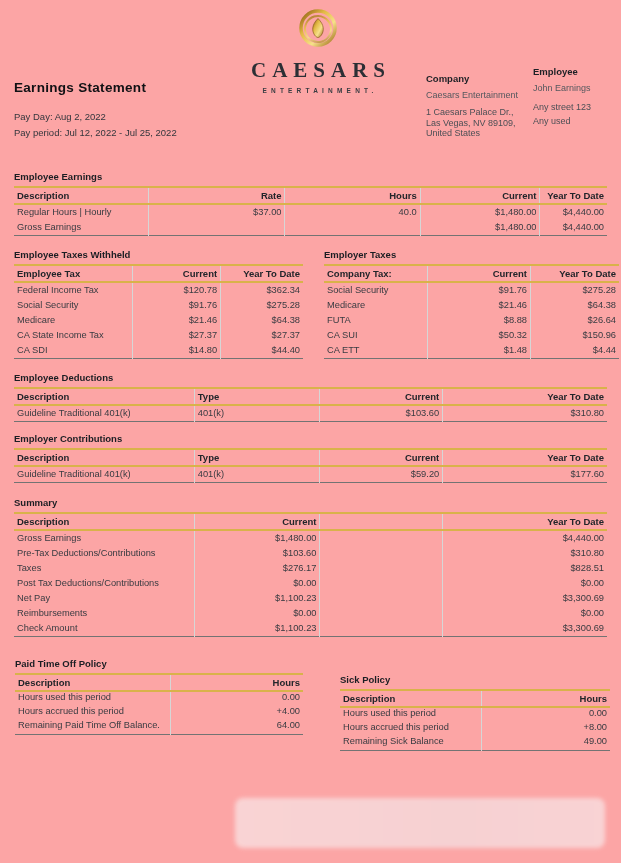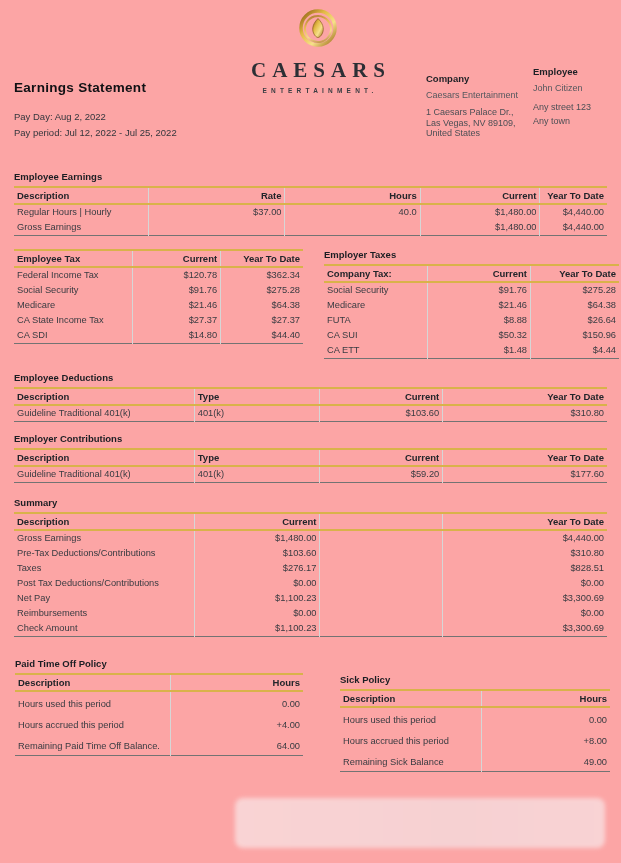--- a/index.html
+++ b/index.html
@@ -47,21 +47,21 @@
   .t .l { text-align:left; }
 
   .sec-earnings      { left:14px;  top:171px; width:593px; }
   .sec-emp-taxes     { left:14px;  top:249px; width:289px; }
   .sec-er-taxes      { left:324px; top:249px; width:295px; }
   .sec-deductions    { left:14px;  top:372px; width:593px; }
   .sec-contrib       { left:14px;  top:433px; width:593px; }
   .sec-summary       { left:14px;  top:497px; width:593px; }
   .sec-pto           { left:15px;  top:658px; width:288px; }
   .sec-sick          { left:340px; top:658px; width:270px;margin-top:16px; }
-  .sec-pto .t td, .sec-sick .t td { padding-top:7px; padding-bottom:3px; }
+  .sec-pto .t td, .sec-sick .t td { padding-top:0; padding-bottom:3px; }
 
   .scan-artifact {
     left:235px; top:798px; width:370px; height:50px; border-radius:8px;
     background:linear-gradient(90deg,#f8fafb,#f2f5f8 60%,#f7f9fb);
     filter:blur(2px); opacity:.55;
   }
 </style>
 </head>
 <body>
 
@@ -94,23 +94,23 @@
   <div class="abs addr-block company-block">
     <div class="blk-label">Company</div>
     <div class="blk-name">Caesars Entertainment</div>
     <div>1 Caesars Palace Dr.,</div>
     <div>Las Vegas, NV 89109,</div>
     <div>United States</div>
   </div>
 
   <div class="abs addr-block employee-block">
     <div class="blk-label">Employee</div>
-    <div class="blk-name">John Citizen</div>
+    <div class="blk-name">John Earnings</div>
     <div class="line">Any street 123</div>
-    <div class="line">Any town</div>
+    <div class="line">Any used</div>
   </div>
 
   <div class="abs section sec-earnings">
     <h3>Employee Earnings</h3>
     <table class="t">
         <colgroup>
           <col style="width: 22.6%;">
           <col style="width: 23.1%;">
           <col style="width: 22.8%;">
           <col style="width: 20.2%;">
@@ -138,20 +138,21 @@
             <td class="r"></td>
             <td class="r"></td>
             <td class="r">$1,480.00</td>
             <td class="r">$4,440.00</td>
           </tr>
         </tbody>
       </table>
   </div>
 
   <div class="abs section sec-emp-taxes">
+    <h3>Employee Taxes Withheld</h3>
     <table class="t">
         <colgroup>
           <col style="width: 41%;">
           <col style="width: 30.5%;">
           <col style="width: 28.5%;">
         </colgroup>
         <thead>
           <tr>
             <th class="l">Employee Tax</th>
             <th class="r">Current</th>

